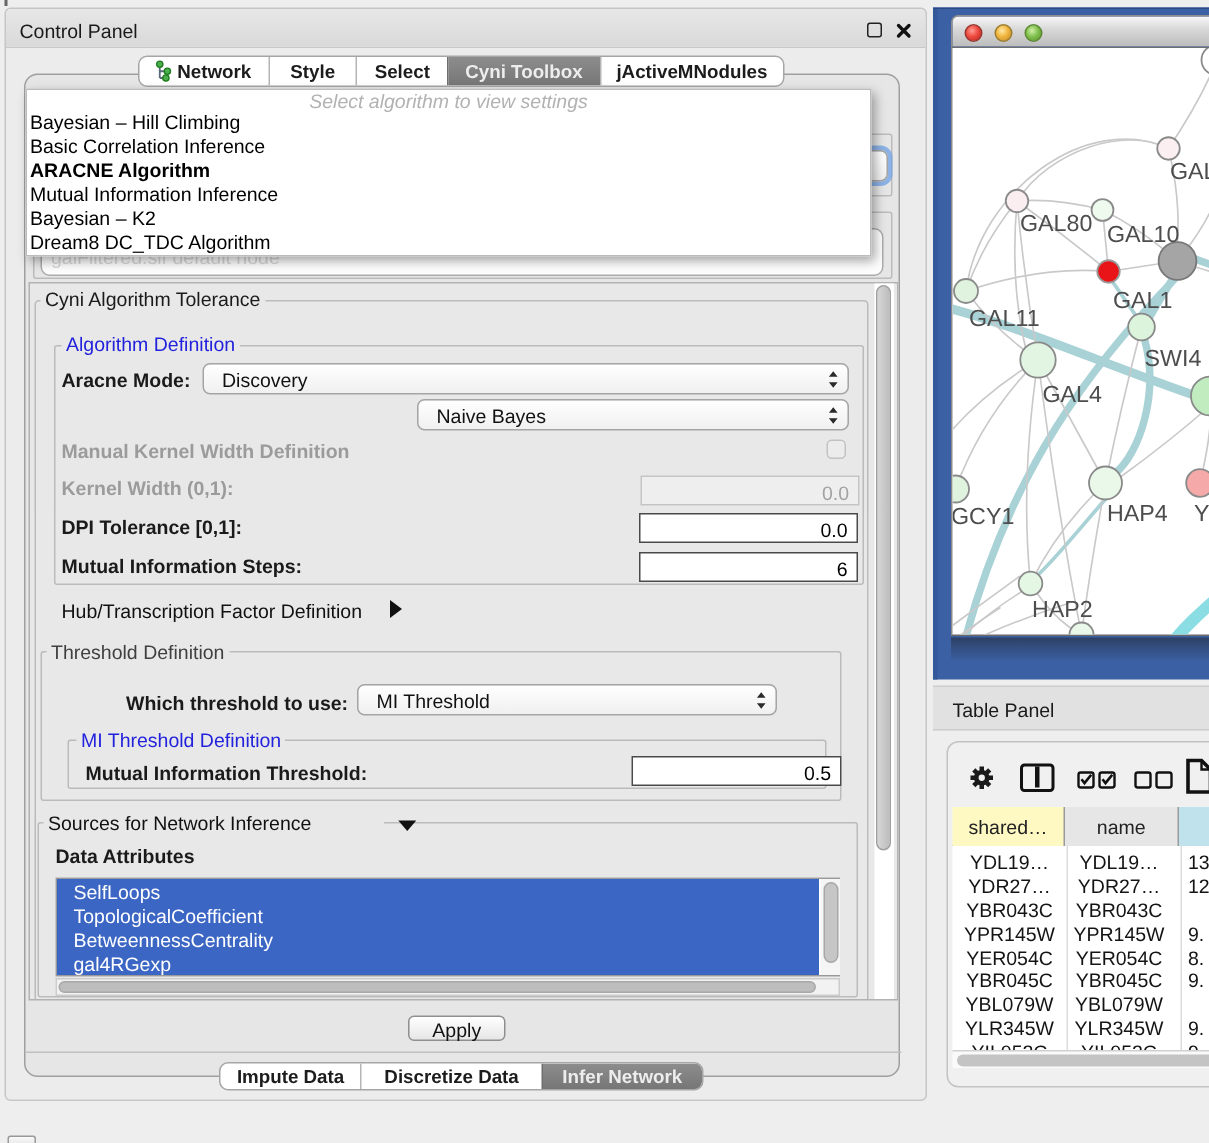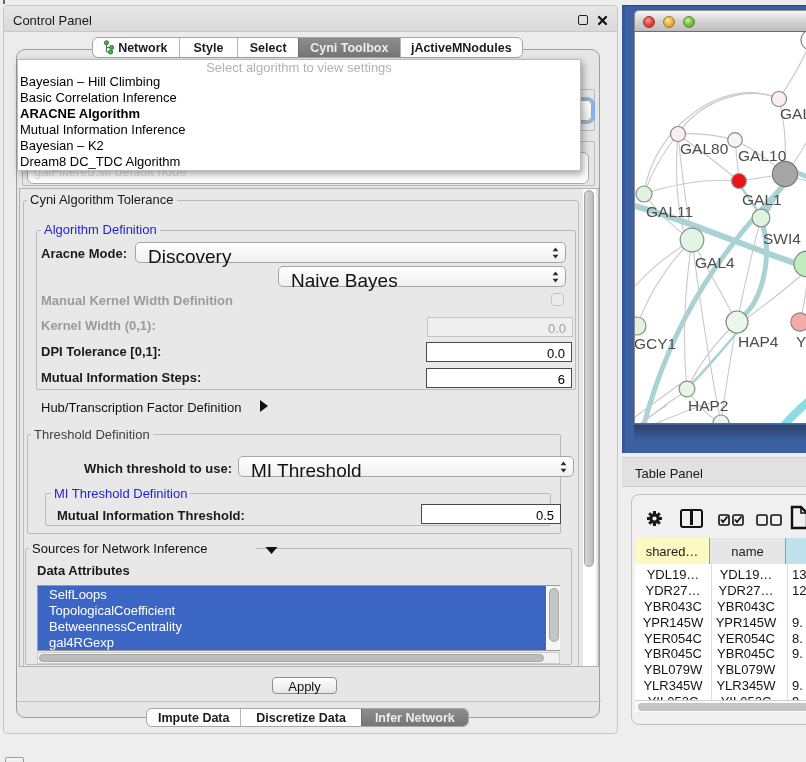--- a/index.html
+++ b/index.html
@@ -24,32 +24,32 @@
 #content { left:12px; top:43px; width:584px; height:669px; background:#e6e6e6; border:1px solid #9f9f9f; border-radius:9px; }
 
 .seg { position:absolute; display:flex; background:#ffffff; border:1px solid #a6a6a6; border-radius:6px; overflow:hidden; }
 .seg .sg { display:flex; align-items:center; justify-content:center; font-size:12.5px; font-weight:bold; color:#1c1c1c; border-left:1px solid #b5b5b5; }
 .seg .sg:first-child { border-left:none; }
 .seg .sel { background:linear-gradient(#8d8d8d,#767676); color:#ededed; border-left-color:#6f6f6f; }
 
 .grp { position:absolute; border:1px solid #bbbbbb; border-radius:2px; }
 .gtitle { position:absolute; background:#e8e8e8; padding:0 3px; font-size:13px; line-height:13px; }
 
-.combo { position:absolute; height:21px; background:linear-gradient(#ffffff,#f0f0f0); border:1px solid #a5a5a5; border-radius:5px; font-size:19px; color:#111; }
+.combo { position:absolute; height:21px; background:linear-gradient(#ffffff,#f0f0f0); border:1px solid #a5a5a5; border-radius:5px; font-size:13px; color:#111; }
 .combo .ct { position:absolute; left:12px; top:3px; }
 .combo svg { position:absolute; right:6px; top:3.5px; }
 
 .tf { position:absolute; height:20px; font-size:13px; text-align:right; padding:3px 6px 0 0; }
 .tf-on { background:#ffffff; border:1px solid #4a4a4a; color:#000; }
 .tf-off { background:#eeeeee; border:1px solid #c4c4c4; color:#a2a2a2; }
 .lbl { position:absolute; font-size:13px; font-weight:bold; color:#1a1a1a; white-space:nowrap; }
 .lbl-off { color:#9b9b9b; }
 
 #popup { left:17px; top:59px; width:564px; height:112px; background:#ffffff; border:1px solid #bcbcbc; box-shadow:2px 3px 7px rgba(0,0,0,0.35); z-index:50; }
-#popup .hd { position:absolute; left:0; top:3px; width:100%; text-align:center; color:#b2b2b2; font-size:13px; }
+#popup .hd { position:absolute; left:0; top:3px; width:100%; text-align:center; color:#b2b2b2; font-size:13px;font-style:italic; }
 #popup .it { position:absolute; left:2px; font-size:13px; color:#000; white-space:nowrap; }
 
 .hcell { position:absolute; top:0; height:26px; border-right:1px solid #9a9a9a; font-size:13px; color:#222; text-align:center; padding-top:6px; }
 .row { position:absolute; width:100%; font-size:13px; color:#141414; }
 .row span { position:absolute; }
 </style>
 </head>
 <body>
 
 <div class="abs" style="left:3px;top:0;width:2px;height:4px;background:#666;"></div>
@@ -297,21 +297,21 @@
 
   <span class="abs" style="left:21px;top:211px;font-size:13px;color:#111;">Hub/Transcription Factor Definition</span>
   <svg class="abs" style="left:239px;top:210px;" width="10" height="14" viewBox="0 0 10 14">
         <path d="M1,1 L9,7 L1,13 Z" fill="#111"></path>
       </svg>
 
   <div class="grp" style="left:7px;top:245px;width:534px;height:100px;"></div>
   <span class="gtitle" style="left:11px;top:239px;color:#404040;">Threshold Definition</span>
 
   <span class="lbl" style="left:64px;top:272px;">Which threshold to use:</span>
-  <div class="combo" style="left:218px;top:267px;width:336px;">
+  <div class="combo" style="left:218px;top:267px;width:280px;">
         <span class="ct">MI Threshold</span>
     <svg width="7" height="12" viewBox="0 0 7 12">
           <path d="M3.5,0.5 L6.4,4.2 L0.6,4.2 Z M3.5,11.5 L6.4,7.8 L0.6,7.8 Z" fill="#2a2a2a"></path>
         </svg>
   </div>
 
   <div class="grp" style="left:25px;top:304px;width:506px;height:33px;"></div>
   <span class="gtitle" style="left:31px;top:298px;color:#2222dd;">MI Threshold Definition</span>
 
   <span class="lbl" style="left:37px;top:319px;">Mutual Information Threshold:</span>

